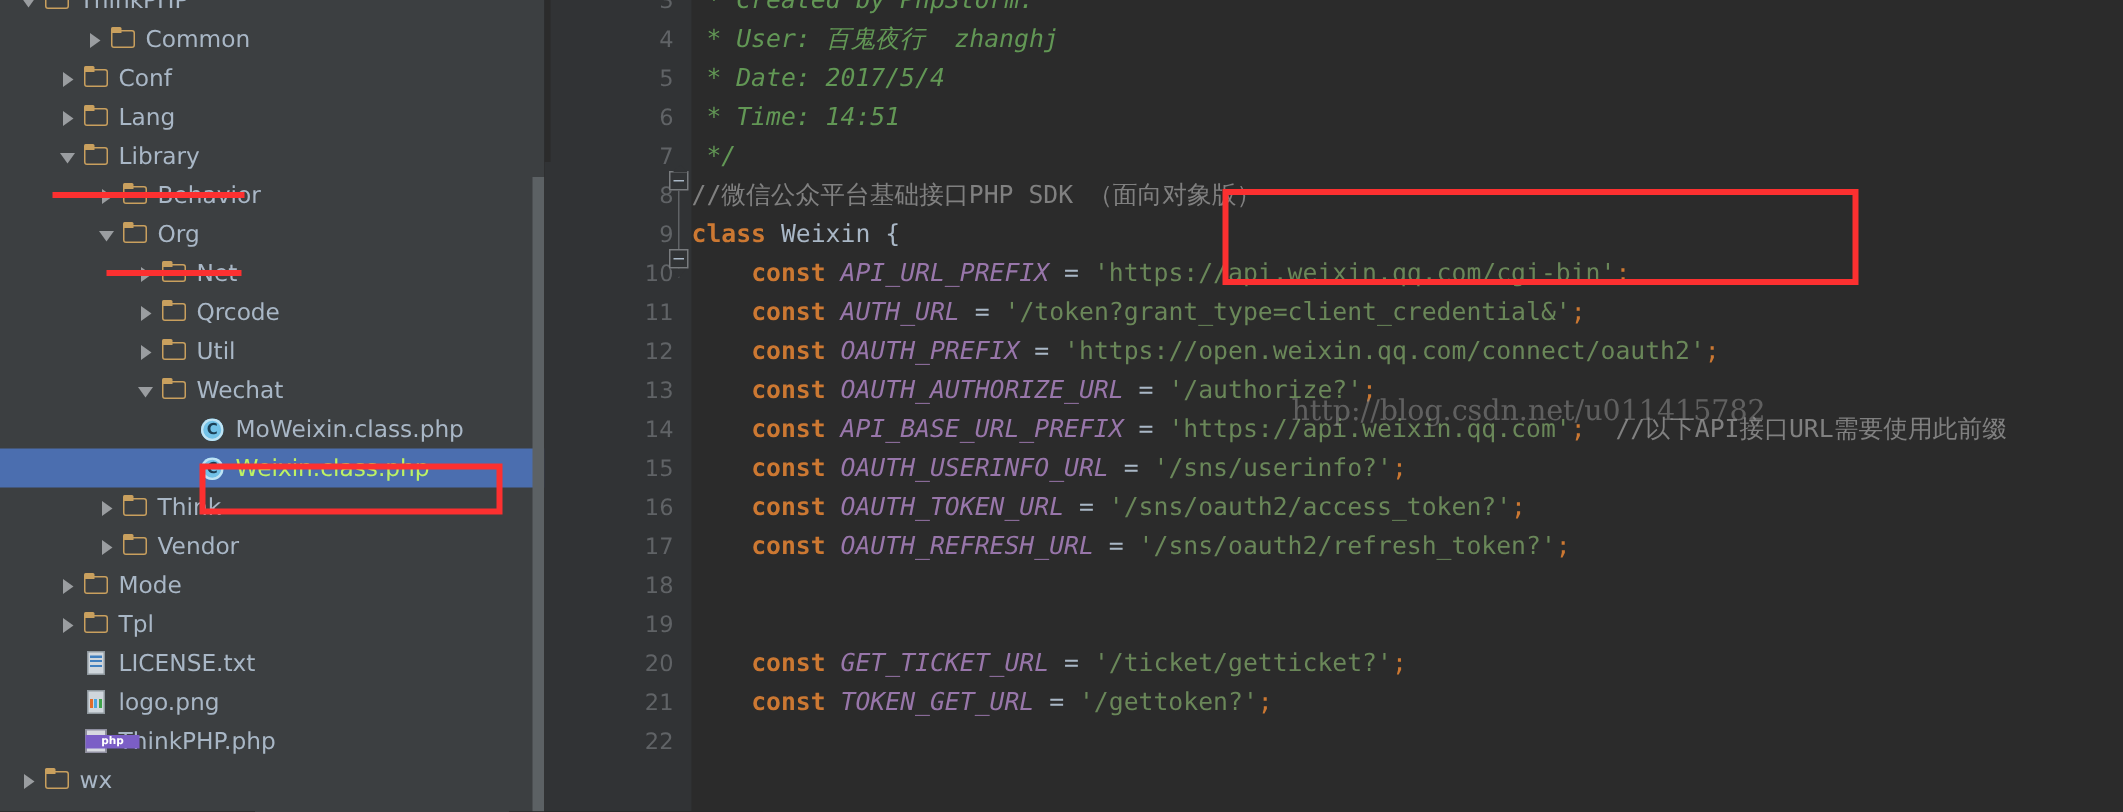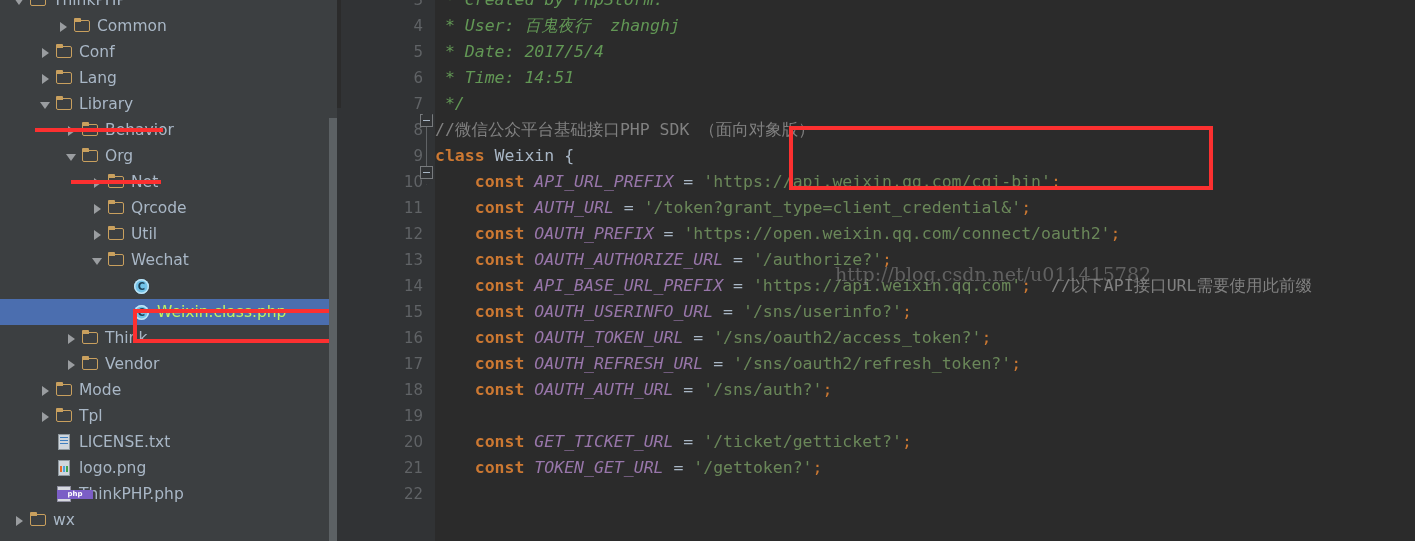--- a/index.html
+++ b/index.html
@@ -22,20 +22,21 @@
   }
 
   
   #tree-panel {
     position: relative;
     width: 337px;
     height: 541px;
     background: #3c3f41;
     overflow: hidden;
     flex: 0 0 337px;
+    padding-left: 26px;
   }
   .tree-row {
     position: relative;
     height: 26px;
     line-height: 26px;
     display: flex;
     align-items: center;
     white-space: nowrap;
     font-size: 15.5px;
     color: #a9b7c6;
@@ -414,20 +415,21 @@
           <div class="arrow expanded"></div>
           <div class="ico folder"></div>
           <span class="tree-label">Wechat</span>
         </div>
         <div class="tree-row" style="position: absolute; left: 0px; right: 0px; top: 273px;">
           <div style="width: 117px; flex: 0 0 auto;"></div>
           <div class="arrow"></div>
           <div class="ico classfile">
             <span>C</span>
           </div>
+          <span class="tree-label">MoWeixin.class.php</span>
         </div>
         <div class="tree-row selected" style="position: absolute; left: 0px; right: 0px; top: 299px;">
           <div style="width: 117px; flex: 0 0 auto;"></div>
           <div class="arrow"></div>
           <div class="ico classfile">
             <span>C</span>
           </div>
           <span class="tree-label">Weixin.class.php</span>
         </div>
         <div class="tree-row" style="position: absolute; left: 0px; right: 0px; top: 325px;">
@@ -531,21 +533,20 @@
         <div class="code-line" style="top: 117px;"><span class="c-linecomment">//</span><span class="c-linecomment cn">微信公众平台基础接口</span><span class="c-linecomment">PHP SDK </span><span class="c-linecomment cn">（面向对象版）</span></div>
         <div class="code-line" style="top: 143px;"><span class="c-kw">class</span><span class="c-plain"> Weixin {</span></div>
         <div class="code-line" style="top: 169px;"><span class="c-plain">    </span><span class="c-kw">const</span><span class="c-plain"> </span><span class="c-const">API_URL_PREFIX</span><span class="c-plain"> = </span><span class="c-str">'https://api.weixin.qq.com/cgi-bin'</span><span class="c-punct">;</span></div>
         <div class="code-line" style="top: 195px;"><span class="c-plain">    </span><span class="c-kw">const</span><span class="c-plain"> </span><span class="c-const">AUTH_URL</span><span class="c-plain"> = </span><span class="c-str">'/token?grant_type=client_credential&amp;'</span><span class="c-punct">;</span></div>
         <div class="code-line" style="top: 221px;"><span class="c-plain">    </span><span class="c-kw">const</span><span class="c-plain"> </span><span class="c-const">OAUTH_PREFIX</span><span class="c-plain"> = </span><span class="c-str">'https://open.weixin.qq.com/connect/oauth2'</span><span class="c-punct">;</span></div>
         <div class="code-line" style="top: 247px;"><span class="c-plain">    </span><span class="c-kw">const</span><span class="c-plain"> </span><span class="c-const">OAUTH_AUTHORIZE_URL</span><span class="c-plain"> = </span><span class="c-str">'/authorize?'</span><span class="c-punct">;</span></div>
         <div class="code-line" style="top: 273px;"><span class="c-plain">    </span><span class="c-kw">const</span><span class="c-plain"> </span><span class="c-const">API_BASE_URL_PREFIX</span><span class="c-plain"> = </span><span class="c-str">'https://api.weixin.qq.com'</span><span class="c-punct">;</span><span class="c-linecomment">  //</span><span class="c-linecomment cn">以下</span><span class="c-linecomment">API</span><span class="c-linecomment cn">接口</span><span class="c-linecomment">URL</span><span class="c-linecomment cn">需要使用此前缀</span></div>
         <div class="code-line" style="top: 299px;"><span class="c-plain">    </span><span class="c-kw">const</span><span class="c-plain"> </span><span class="c-const">OAUTH_USERINFO_URL</span><span class="c-plain"> = </span><span class="c-str">'/sns/userinfo?'</span><span class="c-punct">;</span></div>
         <div class="code-line" style="top: 325px;"><span class="c-plain">    </span><span class="c-kw">const</span><span class="c-plain"> </span><span class="c-const">OAUTH_TOKEN_URL</span><span class="c-plain"> = </span><span class="c-str">'/sns/oauth2/access_token?'</span><span class="c-punct">;</span></div>
         <div class="code-line" style="top: 351px;"><span class="c-plain">    </span><span class="c-kw">const</span><span class="c-plain"> </span><span class="c-const">OAUTH_REFRESH_URL</span><span class="c-plain"> = </span><span class="c-str">'/sns/oauth2/refresh_token?'</span><span class="c-punct">;</span></div>
-        <div class="code-line" style="top: 377px;"><span class="c-plain">    </span><span class="c-kw">const</span><span class="c-plain"> </span><span class="c-const">OAUTH_AUTH_URL</span><span class="c-plain"> = </span><span class="c-str">'/sns/auth?'</span><span class="c-punct">;</span></div>
         <div class="code-line" style="top: 429px;"><span class="c-plain">    </span><span class="c-kw">const</span><span class="c-plain"> </span><span class="c-const">GET_TICKET_URL</span><span class="c-plain"> = </span><span class="c-str">'/ticket/getticket?'</span><span class="c-punct">;</span></div>
         <div class="code-line" style="top: 455px;"><span class="c-plain">    </span><span class="c-kw">const</span><span class="c-plain"> </span><span class="c-const">TOKEN_GET_URL</span><span class="c-plain"> = </span><span class="c-str">'/gettoken?'</span><span class="c-punct">;</span></div>
       </div>
     <div id="code-red-box"></div>
     <div id="watermark">http://blog.csdn.net/u011415782</div>
   </div>
 
 </div>
 
 </body></html>

